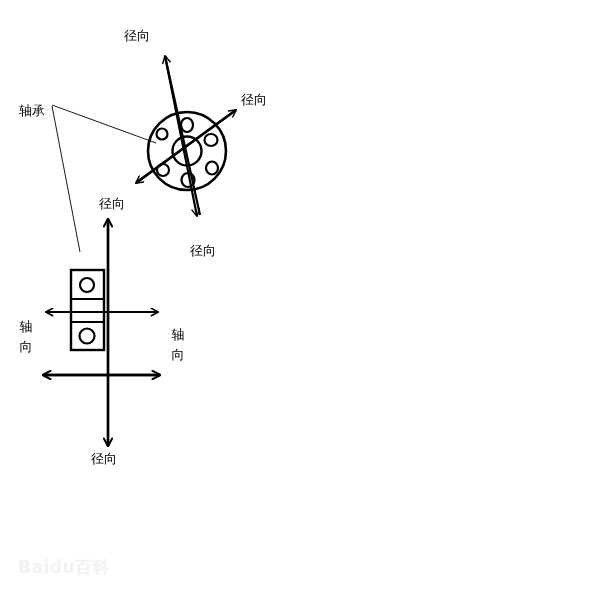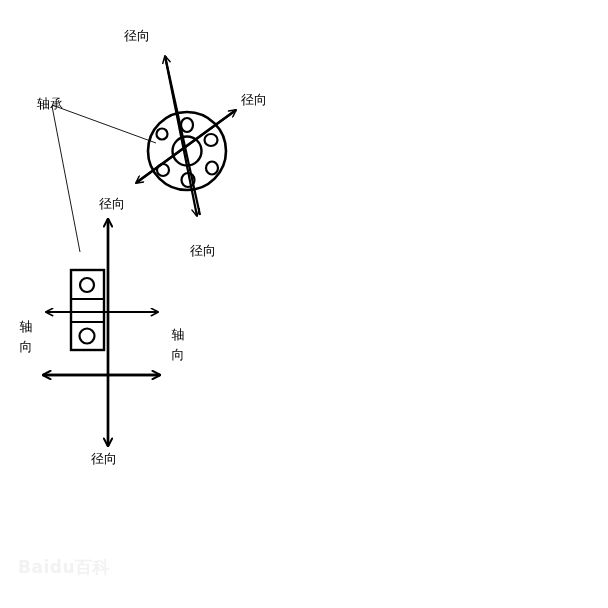--- a/index.html
+++ b/index.html
@@ -114,21 +114,21 @@
       <line x1="46" y1="312" x2="158" y2="312" stroke="#000" stroke-width="2.2" marker-end="url(#ah)"></line>
       <line x1="160" y1="375" x2="43" y2="375" stroke="#000" stroke-width="2.6" marker-end="url(#ah2)"></line>
       <line x1="43" y1="375" x2="160" y2="375" stroke="#000" stroke-width="2.6" marker-end="url(#ah2)"></line>
     </g>
   </svg>
 
   <div class="lbl" style="left:124px; top:29px;">径向</div>
 
   <div class="lbl" style="left:241px; top:93px;">径向</div>
 
-  <div class="lbl" style="left:19px; top:97px;margin-left:18px;">轴承</div>
+  <div class="lbl" style="left:19px; top:104px;">轴承</div>
 
   <div class="lbl" style="left:99px; top:197px;">径向</div>
 
   <div class="lbl" style="left:190px; top:244px;">径向</div>
 
   <div class="lbl-vert" style="left:18px; top:317px;">
     <span>轴</span>
     <span>向</span>
   </div>
 

